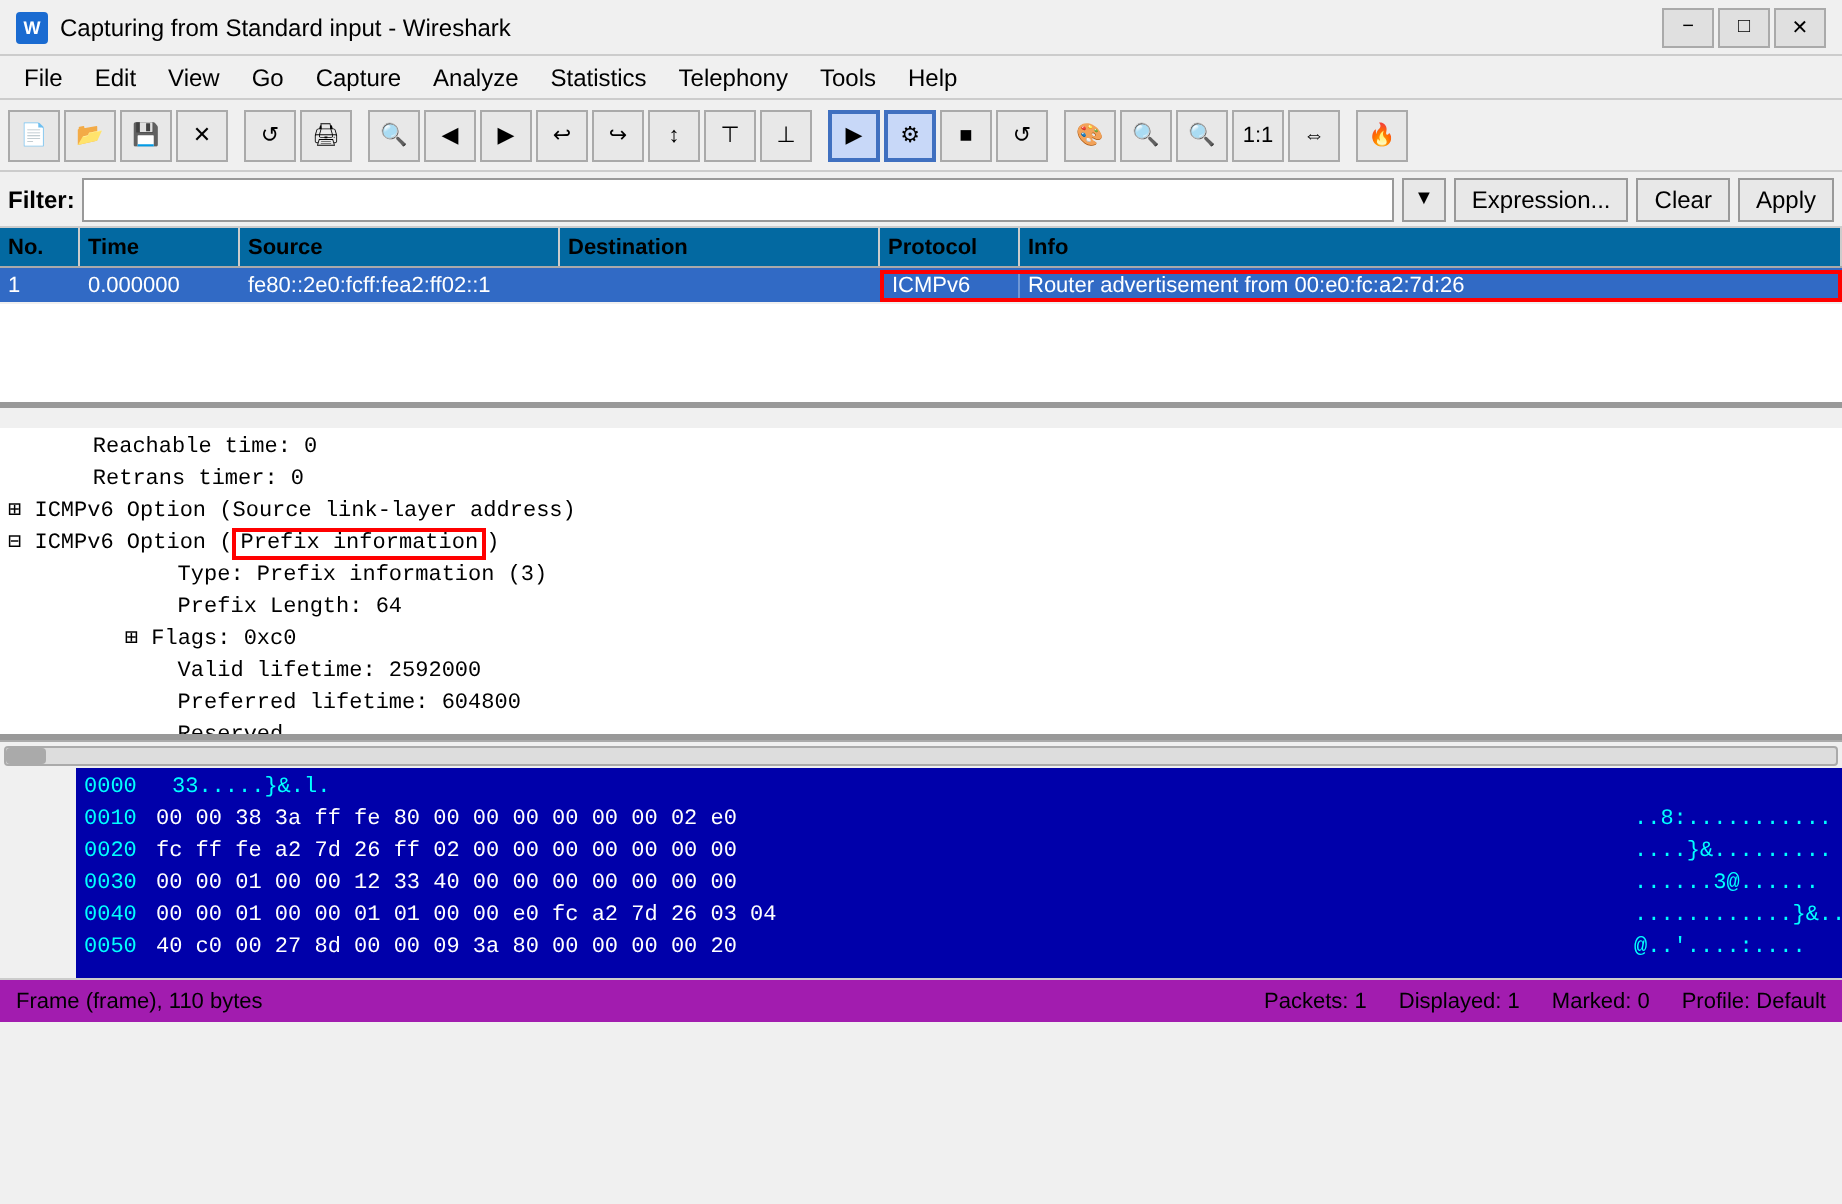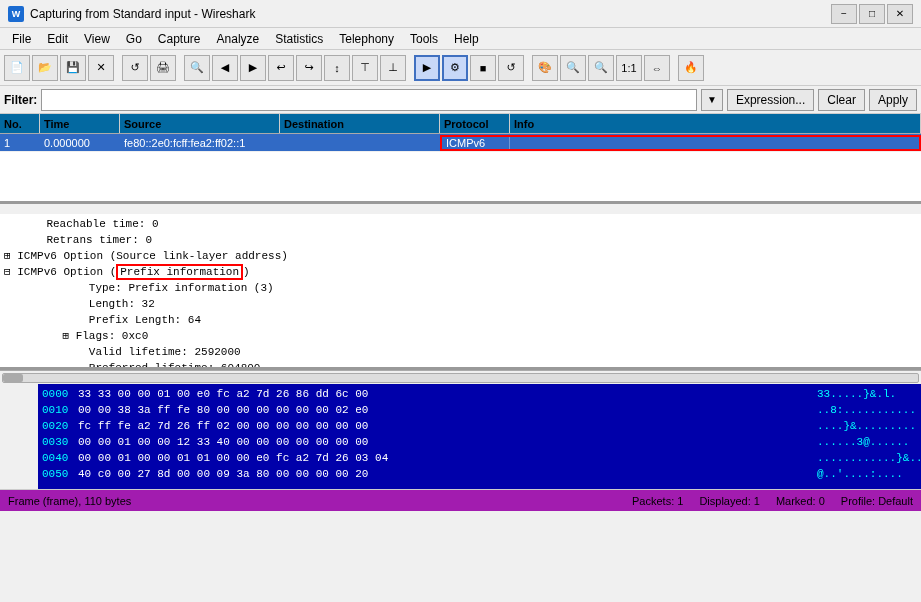--- a/index.html
+++ b/index.html
@@ -273,49 +273,48 @@
   </div>
 
   <div class="plist-row selected" style="background:#316ac5; color:white;">
     <div class="plist-cell col-no" style="width:40px;">1</div>
     <div class="plist-cell col-time" style="width:80px;">0.000000</div>
     <div class="plist-cell col-src" style="width:160px;">fe80::2e0:fcff:fea2:ff02::1</div>
     <div class="plist-cell col-dst" style="width:160px;"></div>
 
     <div style="display:flex; flex:1; border: 2px solid red; height:16px; align-items:center;">
       <div class="plist-cell" style="width:68px; border-right:1px solid rgba(255,255,255,0.3);">ICMPv6</div>
+      <div class="plist-cell col-info">Router advertisement from 00:e0:fc:a2:7d:26</div>
     </div>
   </div>
 </div>
 
 <div id="detailpane">
   <div class="detail-line indent1">    Reachable time: 0</div>
   <div class="detail-line indent1">    Retrans timer: 0</div>
   <div class="detail-line" style="cursor:pointer;">⊞ ICMPv6 Option (Source link-layer address)</div>
   <div class="detail-line" style="cursor:pointer;">⊟ ICMPv6 Option (<span class="highlight-box">Prefix information</span>)</div>
   <div class="detail-line indent2">        Type: Prefix information (3)</div>
-  <div class="detail-line indent2">        Length: 32</div>
   <div class="detail-line indent2">        Prefix Length: 64</div>
   <div class="detail-line indent2" style="cursor:pointer;">    ⊞ Flags: 0xc0</div>
   <div class="detail-line indent2">        Valid lifetime: 2592000</div>
   <div class="detail-line indent2">        Preferred lifetime: 604800</div>
   <div class="detail-line indent2">        Reserved</div>
   <div class="detail-line indent2">        Prefix: <span class="highlight-box2">2004::</span></div>
 </div>
 
 <div id="hscroll">
   <div style="width:100%; height:10px; background:#ddd; border: 1px solid #aaa; border-radius:2px; cursor:pointer;">
     <div style="width:20px; height:8px; background:#aaa; border-radius:2px;"></div>
   </div>
 </div>
 
 <div id="hexpane">
   <div class="hex-row">
     <span class="hex-offset">0000</span>
-    <span class="hex-bytes">33 33 00 00 01 00 e0 fc a2 7d 26 86 dd 6c 00</span>
     <span class="hex-ascii">33.....}&amp;.l.</span>
   </div>
   <div class="hex-row">
     <span class="hex-offset">0010</span>
     <span class="hex-bytes">00 00 38 3a ff fe 80 00 00 00 00 00 00 02 e0</span>
     <span class="hex-ascii">..8:...........</span>
   </div>
   <div class="hex-row">
     <span class="hex-offset">0020</span>
     <span class="hex-bytes">fc ff fe a2 7d 26 ff 02 00 00 00 00 00 00 00</span>

